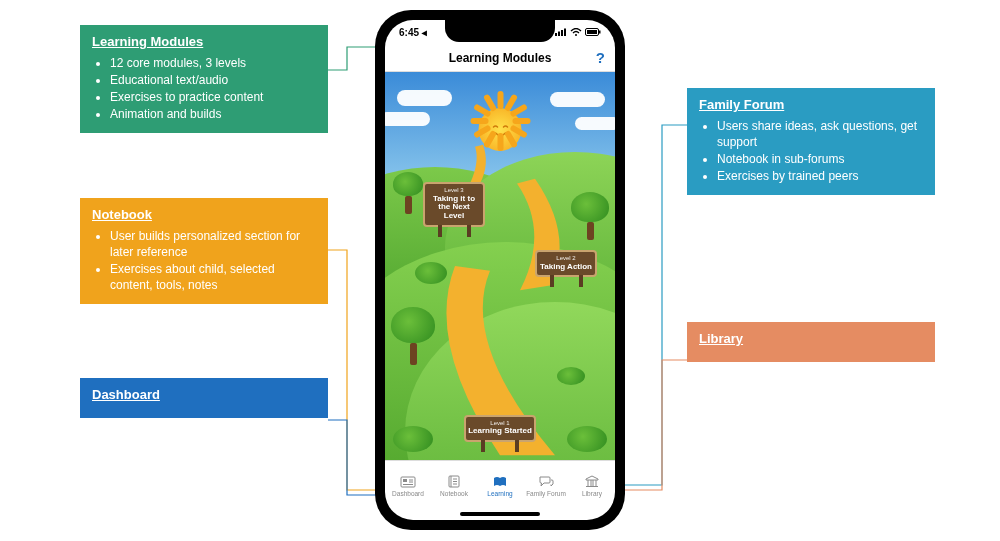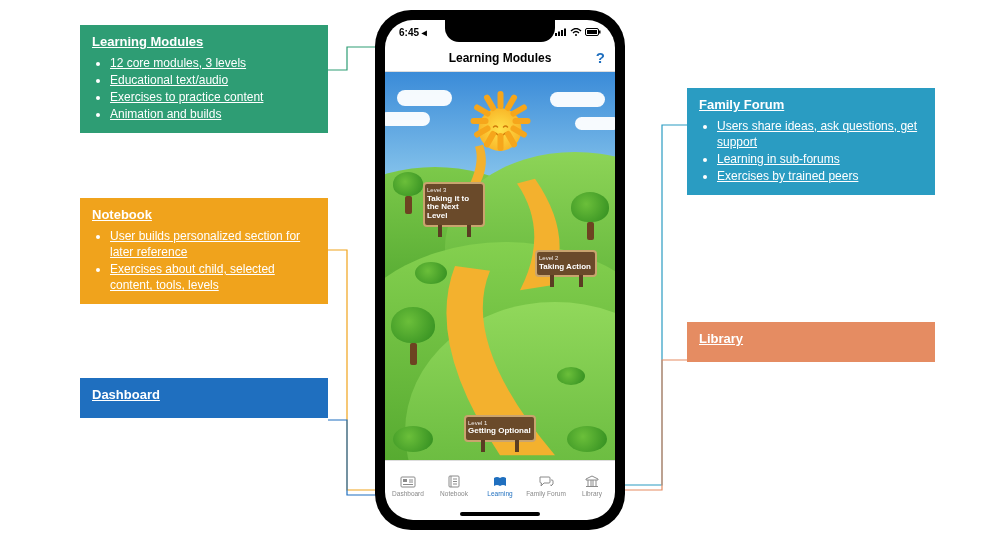--- a/index.html
+++ b/index.html
@@ -119,21 +119,21 @@
   .trunk { width:7px;height:18px;background:#6d4321;margin:0 auto;border-radius:2px; }
   .crown { width:38px;height:30px;background:radial-gradient(circle at 40% 40%, #6bbf3a, #2f8b1f);border-radius:50% 50% 45% 45%; }
   .bush { position:absolute; background:radial-gradient(circle at 40% 40%, #6bbf3a, #2f8b1f); border-radius:50%; }
   .path { position:absolute; }
   .sign {
     position: absolute;
     background: #6a4a2a;
     border: 2px solid #c9a46e;
     border-radius: 4px;
     color: #fff;
-    text-align: left;
+    text-align: center;
     font-size: 7px;
     padding: 3px 2px 4px;
     line-height: 1.1;
   }
   .sign .lvl { font-size: 6px; opacity: .9; display:block; margin-bottom:1px; }
   .sign .ttl { font-size: 8px; font-weight: 700; display:block; }
   .signpost { position:absolute; width:4px;height:12px;background:#5a3d22;left:50%;transform:translateX(-50%);bottom:-12px; }
   .signpost.two { left:25%; }
   .signpost.two2 { left:75%; }
   .tabbar {
@@ -162,21 +162,21 @@
     font-size: 12px;
     line-height: 1.35;
     width: 248px;
   }
   .callout h3 {
     margin: 0 0 4px 0;
     font-size: 13px;
     font-weight: 700;
     text-decoration: underline;
   }
-  .callout ul { margin: 0; padding-left: 18px; text-decoration: underline; }
+  .callout ul { margin: 0; padding-left: 18px; }
   .callout li { margin: 1px 0; }
   .co-green  { background:#2e9d74; }
   .co-orange { background:#f0a31c; }
   .co-blue   { background:#1f6fbf; }
   .co-teal   { background:#2a9cc2; }
   .co-salmon { background:#e58c62; }
   svg.connectors {
     position:absolute;
     left:0;top:0;width:1000px;height:541px;
     pointer-events:none;
@@ -199,32 +199,32 @@
     <li>12 core modules, 3 levels</li>
     <li>Educational text/audio</li>
     <li>Exercises to practice content</li>
     <li>Animation and builds</li>
   </ul>
 </div>
 <div class="callout co-orange" style="left:80px;top:198px">
   <h3>Notebook</h3>
   <ul>
     <li>User builds personalized section for later reference</li>
-    <li>Exercises about child, selected content, tools, levels</li>
+    <li>Exercises about child, selected content, tools, notes</li>
   </ul>
 </div>
 <div class="callout co-blue" style="left:80px;top:378px">
   <h3>Dashboard</h3>
 </div>
 
 <div class="callout co-teal" style="left:687px;top:88px">
   <h3>Family Forum</h3>
   <ul>
     <li>Users share ideas, ask questions, get support</li>
-    <li>Learning in sub-forums</li>
+    <li>Notebook in sub-forums</li>
     <li>Exercises by trained peers</li>
   </ul>
 </div>
 <div class="callout co-salmon" style="left:687px;top:322px">
   <h3>Library</h3>
 </div>
 
 <div class="phone">
   <div class="screen">
     <div class="notch"></div>
@@ -325,21 +325,21 @@
           <div class="signpost two2"></div>
       </div>
       <div class="sign" style="top:178px;right:18px;width:62px">
         <span class="lvl">Level 2</span>
         <span class="ttl">Taking Action</span>
         <div class="signpost two"></div>
           <div class="signpost two2"></div>
       </div>
       <div class="sign" style="bottom:18px;left:50%;transform:translateX(-50%);width:72px">
         <span class="lvl">Level 1</span>
-        <span class="ttl">Getting Optional</span>
+        <span class="ttl">Learning Started</span>
         <div class="signpost two"></div>
           <div class="signpost two2"></div>
       </div>
     </div>
 
     <div class="tabbar">
       <div class="tab">
         <span class="tab-icon">
           <svg width="16" height="12" viewBox="0 0 16 12">
               <rect x="1" y="1" width="14" height="10" rx="1" fill="none" stroke="currentColor"></rect>

